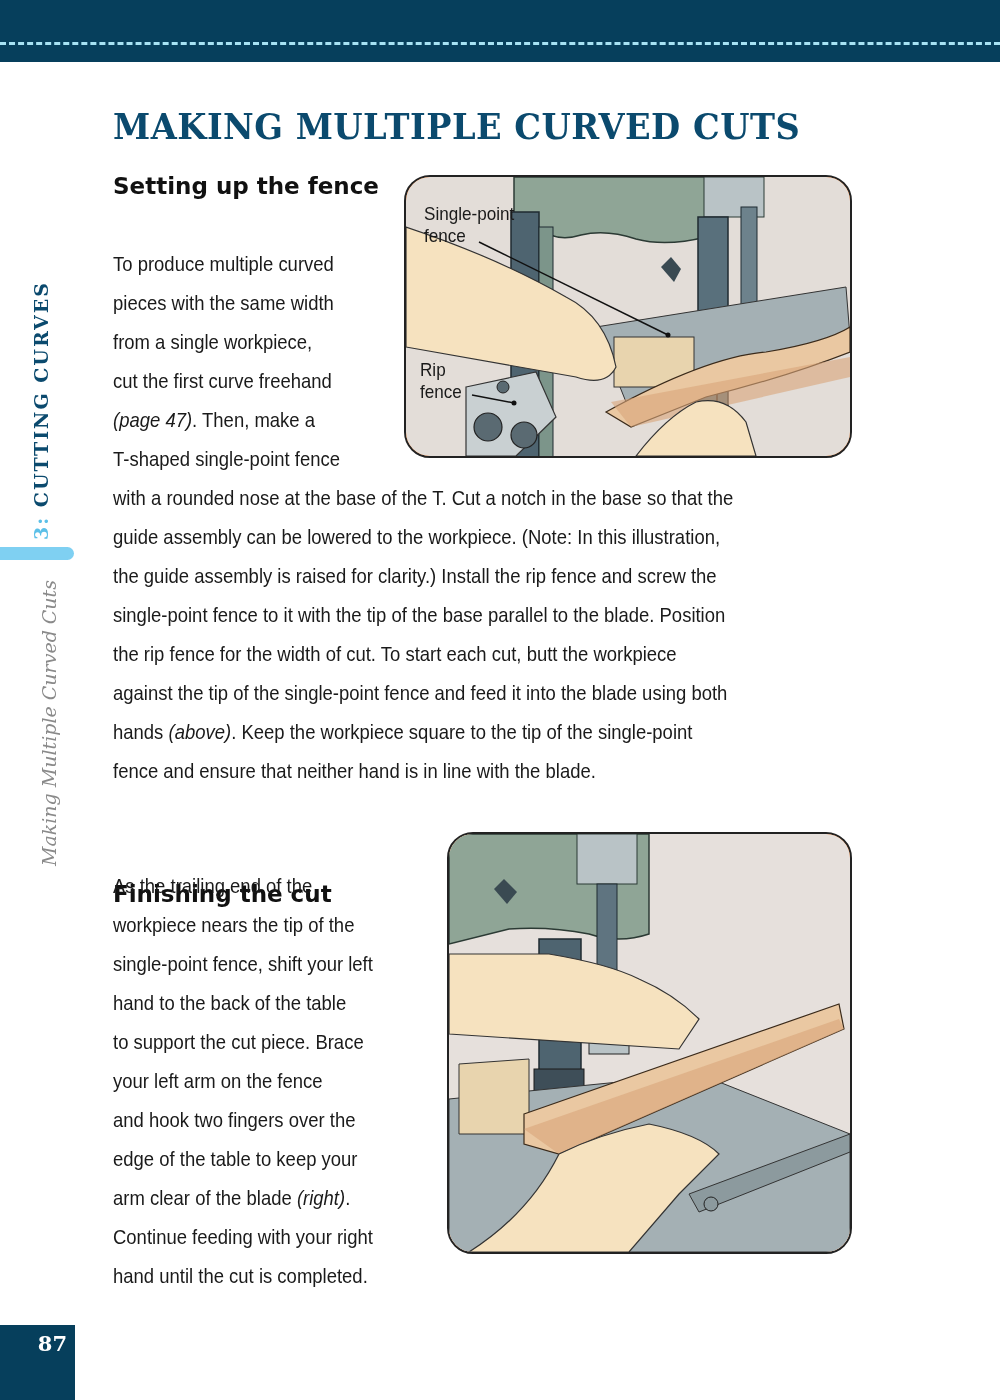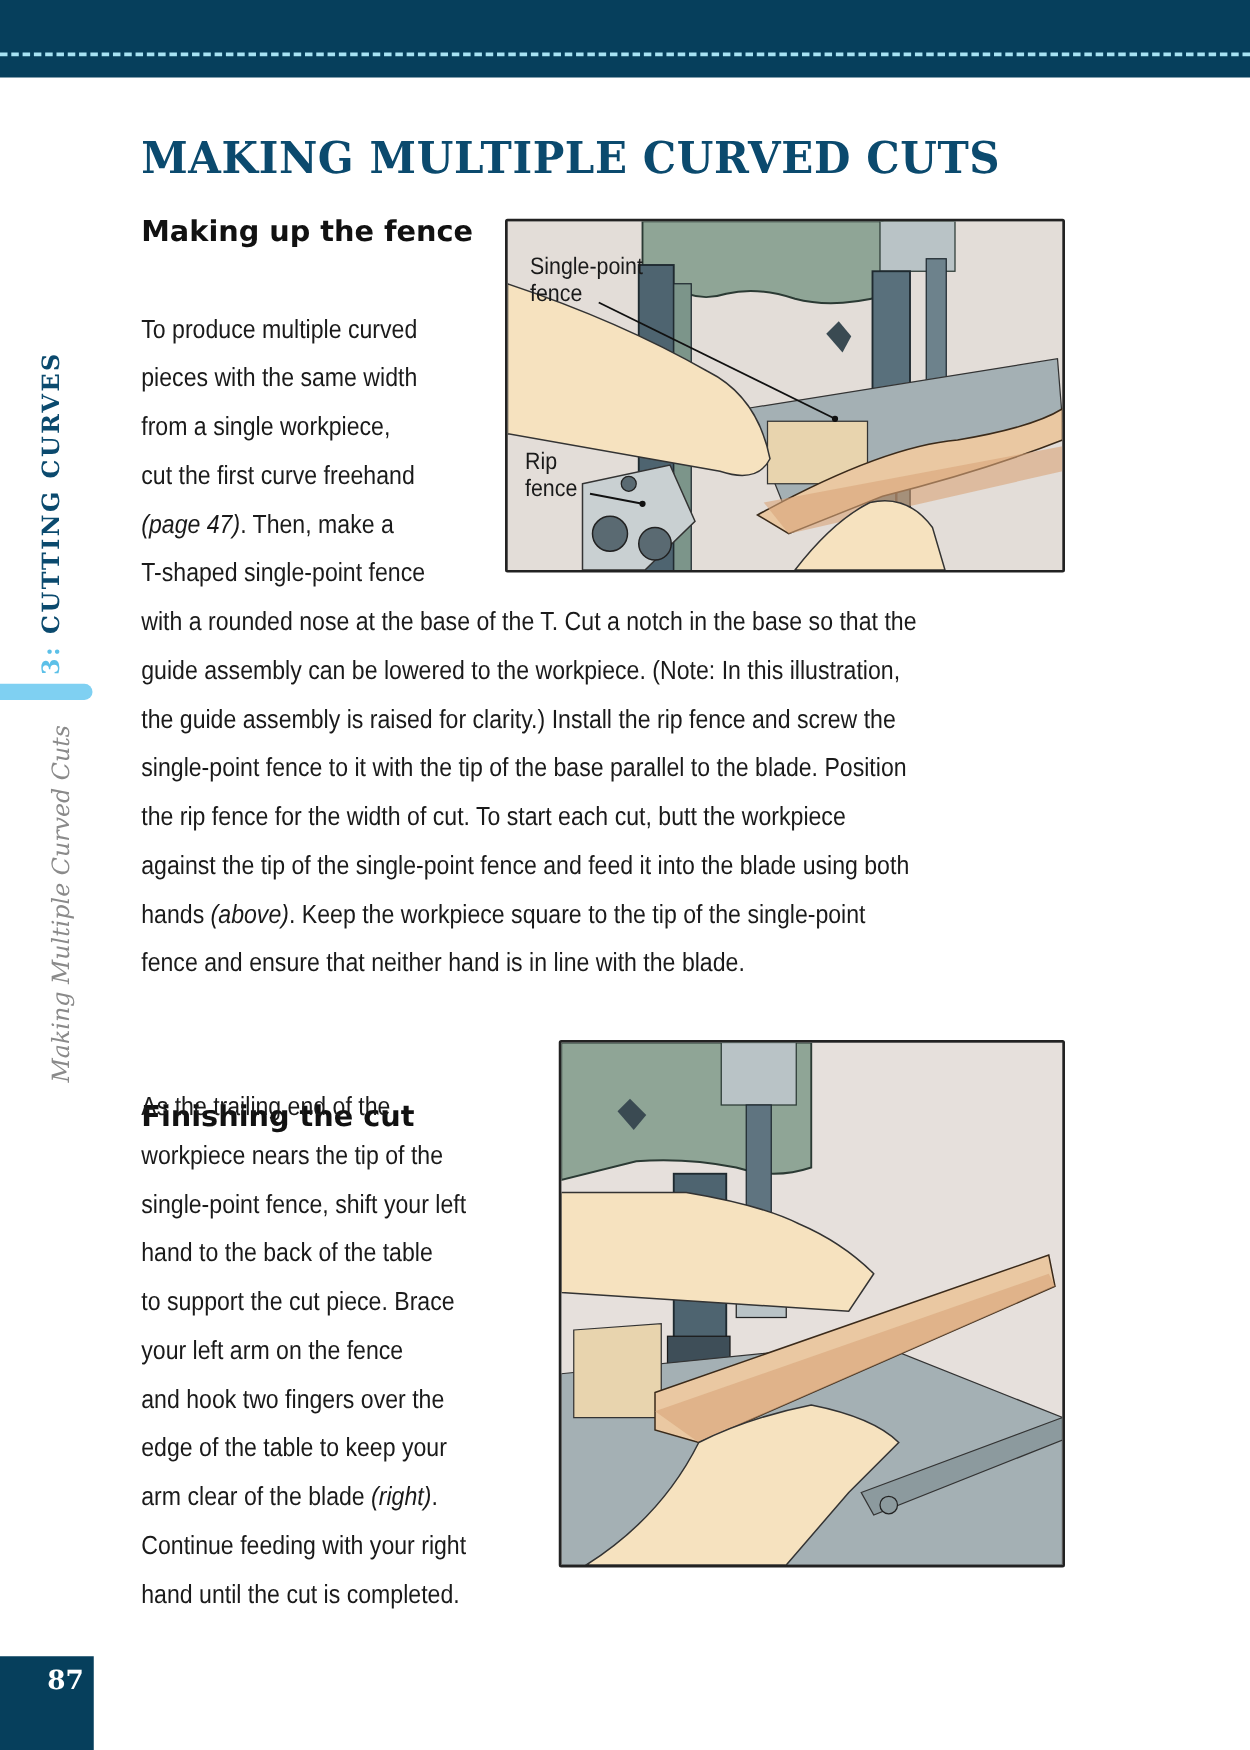--- a/index.html
+++ b/index.html
@@ -11,21 +11,21 @@
   .side-chapter { position:absolute; left:30px; top:0; width:40px; height:280px; }
   .side-chapter span { position:absolute; left:0; bottom:0; transform-origin:left bottom; transform:rotate(-90deg) translate(0,100%); white-space:nowrap; font-family:"DejaVu Serif", serif; font-weight:bold; font-size:19px; letter-spacing:2px; color:#0b4a6e; }
   .side-chapter .num { color:#5cc0e8; }
   .side-bar { position:absolute; left:0; top:287px; width:74px; height:13px; background:#7fd0f2; border-radius:0 7px 7px 0; }
   .side-section { position:absolute; left:38px; top:320px; width:28px; height:300px; }
   .side-section span { position:absolute; left:0; top:0; transform-origin:left top; transform:rotate(-90deg) translate(-100%,0); white-space:nowrap; font-family:"DejaVu Serif", serif; font-style:italic; font-size:19px; color:#8a8a8a; }
   .h2 { position:absolute; left:113px; margin:0; font-family:"DejaVu Sans", sans-serif; font-weight:bold; font-size:23px; line-height:37px; color:#111; }
   .body-text { position:absolute; left:113px; margin:0; font-family:"Liberation Sans", sans-serif; font-size:21px; line-height:39px; color:#1a1a1a; transform:scaleX(0.88); transform-origin:left top; }
   .body-text .line { display:block; white-space:nowrap; }
   .body-text em { font-style:italic; }
-  .figure { position:absolute; border:2px solid #222; border-radius:2px; overflow:hidden; background:#737373; }
+  .figure { position:absolute; border:2px solid #222; border-radius:26px; overflow:hidden; background:#f97316; }
   .fig-label { position:absolute; font-family:"Liberation Sans", sans-serif; font-size:19px; line-height:22px; color:#1a1a1a; transform:scaleX(0.9); transform-origin:left top; white-space:nowrap; }
   .page-num-box { position:absolute; left:0; top:1325px; width:75px; height:75px; background:#063f5c; }
   .page-num { position:absolute; right:8px; top:6px; font-family:"DejaVu Serif", serif; font-weight:bold; font-size:21px; color:#ffffff; }
 </style>
 </head>
 <body>
 
 <div class="topbar">
   <div class="stitch"></div>
 </div>
@@ -36,21 +36,21 @@
   <div class="side-chapter">
     <span><b class="num">3:</b> <b>CUTTING CURVES</b></span>
   </div>
   <div class="side-bar"></div>
   <div class="side-section">
     <span>Making Multiple Curved Cuts</span>
   </div>
 </div>
 
 <h2 class="h2" style="top:168px;">
-  <span style="display:block">Making up the fence</span>
+  <span style="display:block">Setting up the fence</span>
 </h2>
 
 <div class="body-text" style="top:244px;">
   <span class="line">To produce multiple curved</span>
   <span class="line">pieces with the same width</span>
   <span class="line">from a single workpiece,</span>
   <span class="line">cut the first curve freehand</span>
   <span class="line"><em>(page 47)</em><span>. Then, make a</span></span>
   <span class="line">T-shaped single-point fence</span>
   <span class="line">with a rounded nose at the base of the T. Cut a notch in the base so that the</span>

